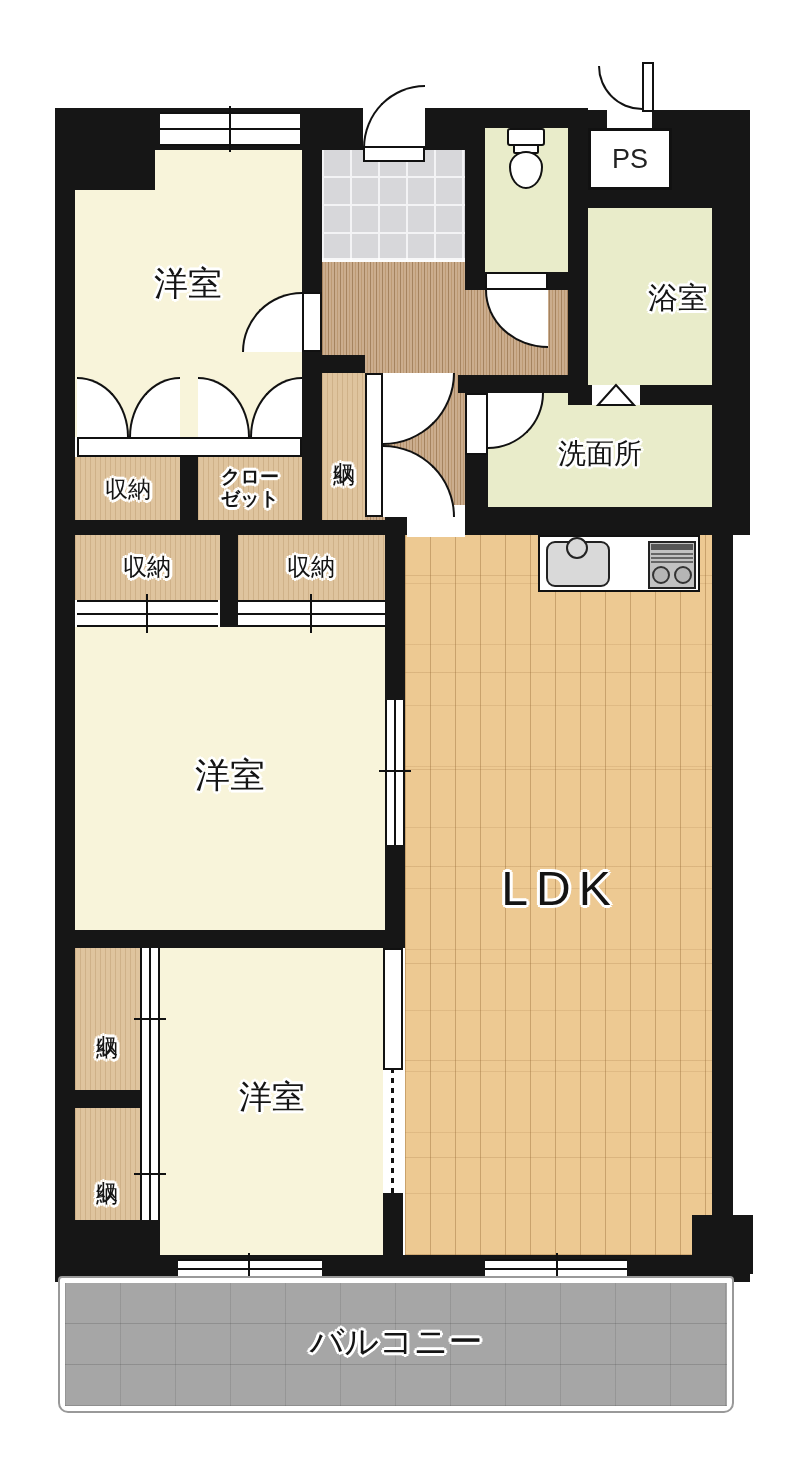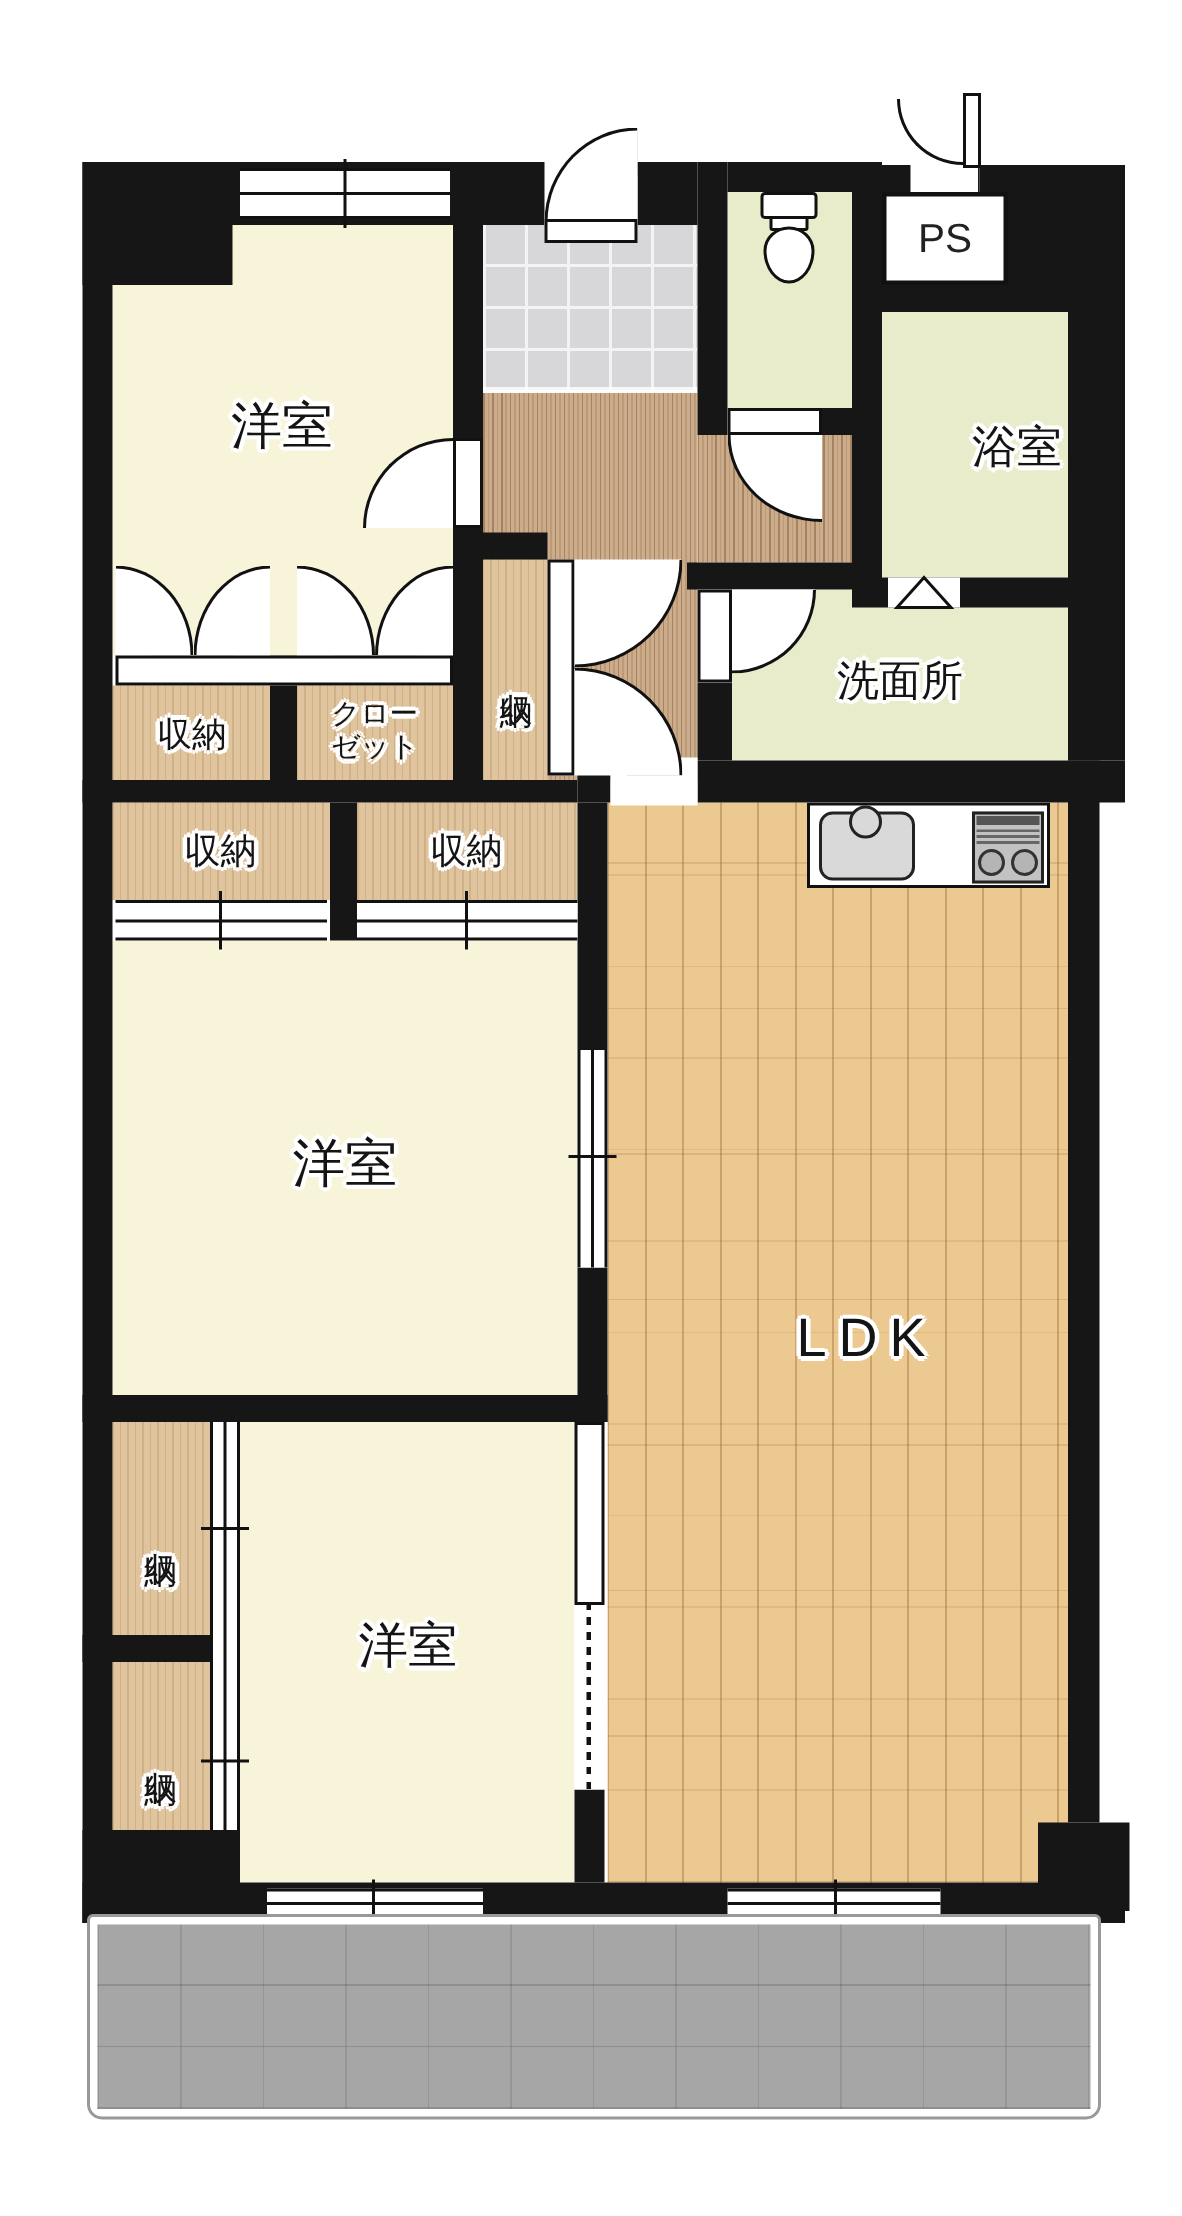--- a/index.html
+++ b/index.html
@@ -182,43 +182,46 @@
       <span>浴室</span>
     </div>
   <div class="lbl" style="left:520px;top:435px;width:160px;height:38px;font-size:28px;">
       <span>洗面所</span>
     </div>
 
   <div class="lbl" style="left:85px;top:474px;width:86px;height:30px;font-size:23px;">
       <span>収納</span>
     </div>
   <div class="lbl" style="left:206px;top:456px;width:88px;height:64px;font-size:19px;">
-    <span style="text-align:left;line-height:22px;"><span>クロー</span><br><span>ゼット</span></span>
+    <span style="text-align:center;line-height:22px;font-weight:bold;"><span>クロー</span><br><span>ゼット</span></span>
   </div>
   <div class="lbl v" style="left:326px;top:385px;width:36px;height:124px;font-size:22px;">
       <span>収納</span>
     </div>
   <div class="lbl" style="left:104px;top:552px;width:86px;height:30px;font-size:24px;">
       <span>収納</span>
     </div>
   <div class="lbl" style="left:268px;top:552px;width:86px;height:30px;font-size:24px;">
       <span>収納</span>
     </div>
 
   <div class="lbl" style="left:160px;top:752px;width:140px;height:46px;font-size:35px;">
       <span>洋室</span>
     </div>
-  <div class="lbl" style="left:508px;top:868px;width:140px;height:48px;font-size:36px;letter-spacing:8px;">
+  <div class="lbl" style="left:490px;top:868px;width:140px;height:48px;font-size:48px;letter-spacing:8px;align-items:flex-end;">
       <span>LDK</span>
     </div>
 
   <div class="lbl v" style="left:89px;top:958px;width:36px;height:124px;font-size:22px;">
       <span>収納</span>
     </div>
   <div class="lbl v" style="left:89px;top:1112px;width:36px;height:108px;font-size:22px;">
       <span>収納</span>
     </div>
   <div class="lbl" style="left:202px;top:1075px;width:140px;height:44px;font-size:33px;">
       <span>洋室</span>
     </div>
 
+  <div class="lbl" style="left:286px;top:1320px;width:220px;height:44px;font-size:34px;">
+      <span>バルコニー</span>
+    </div>
 
 </div>
 
 </body></html>

